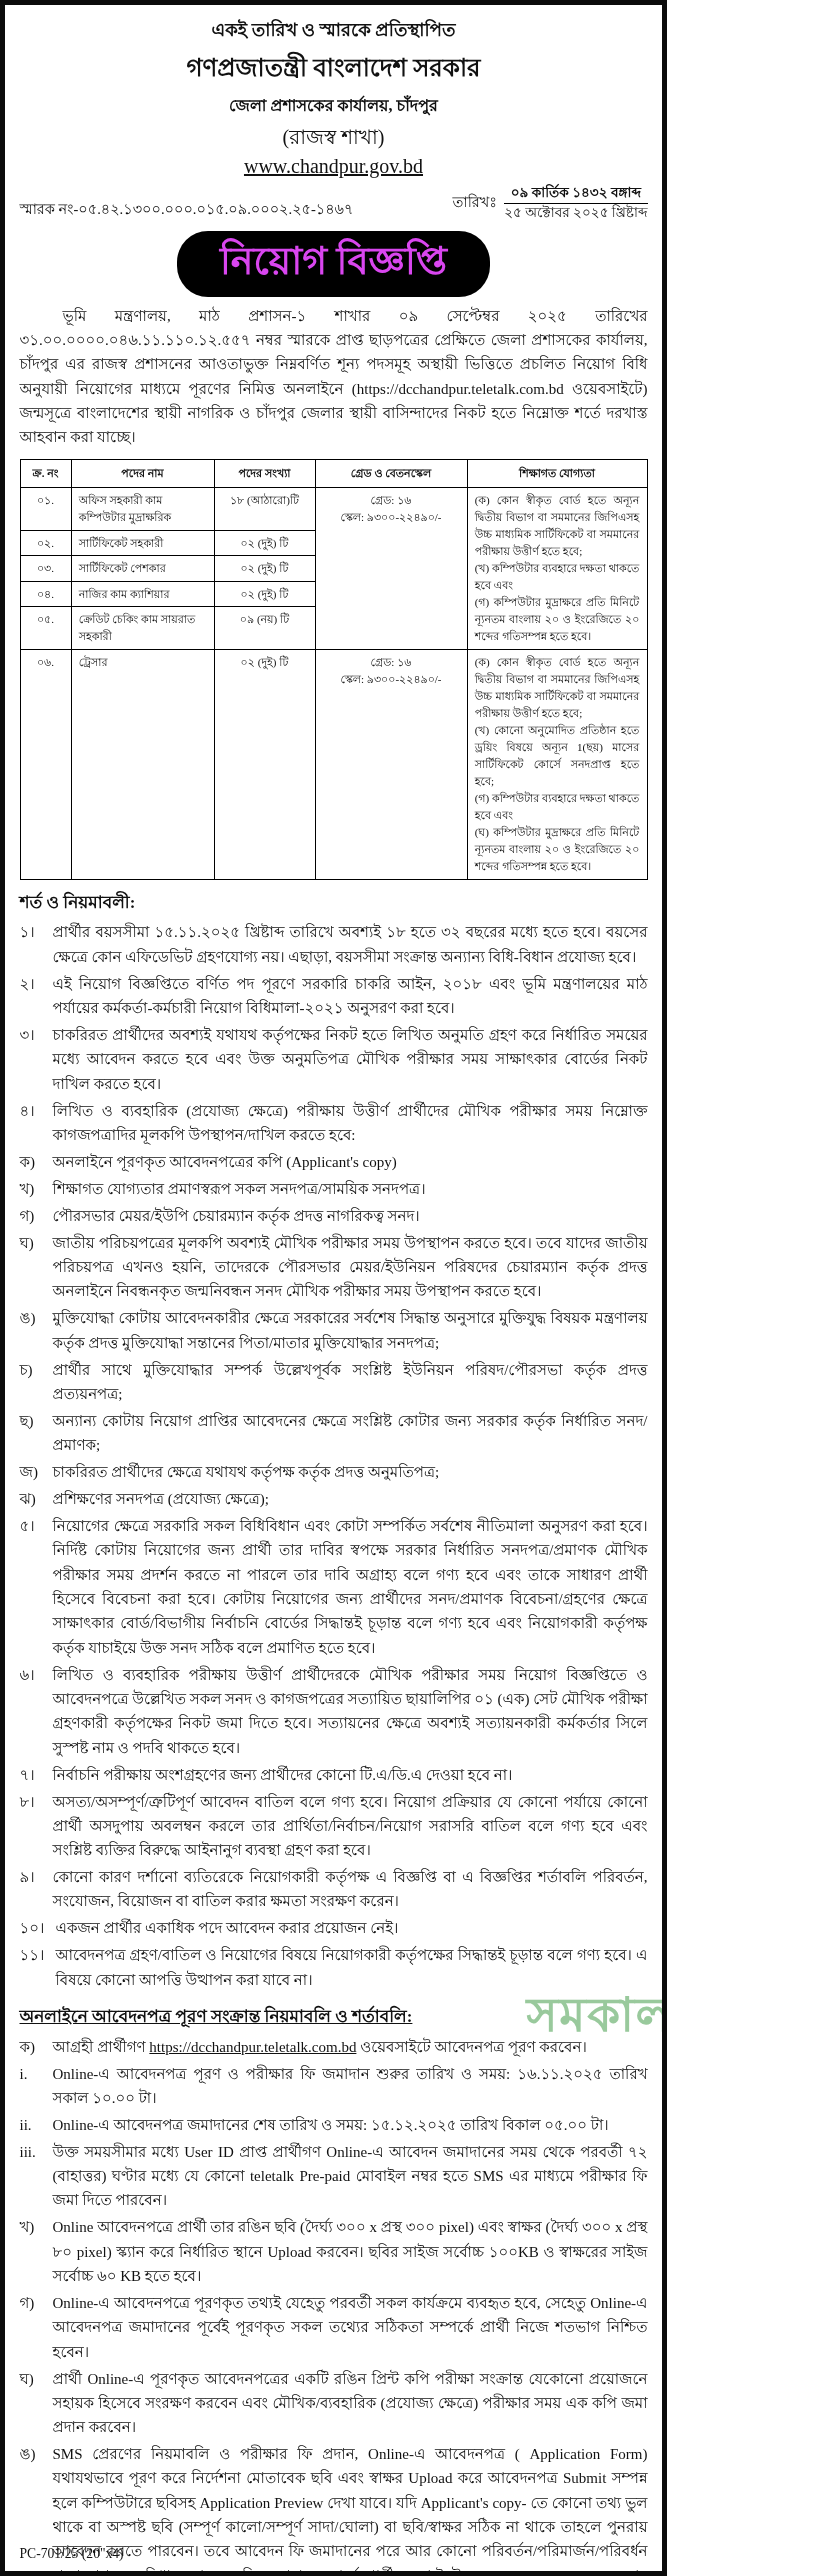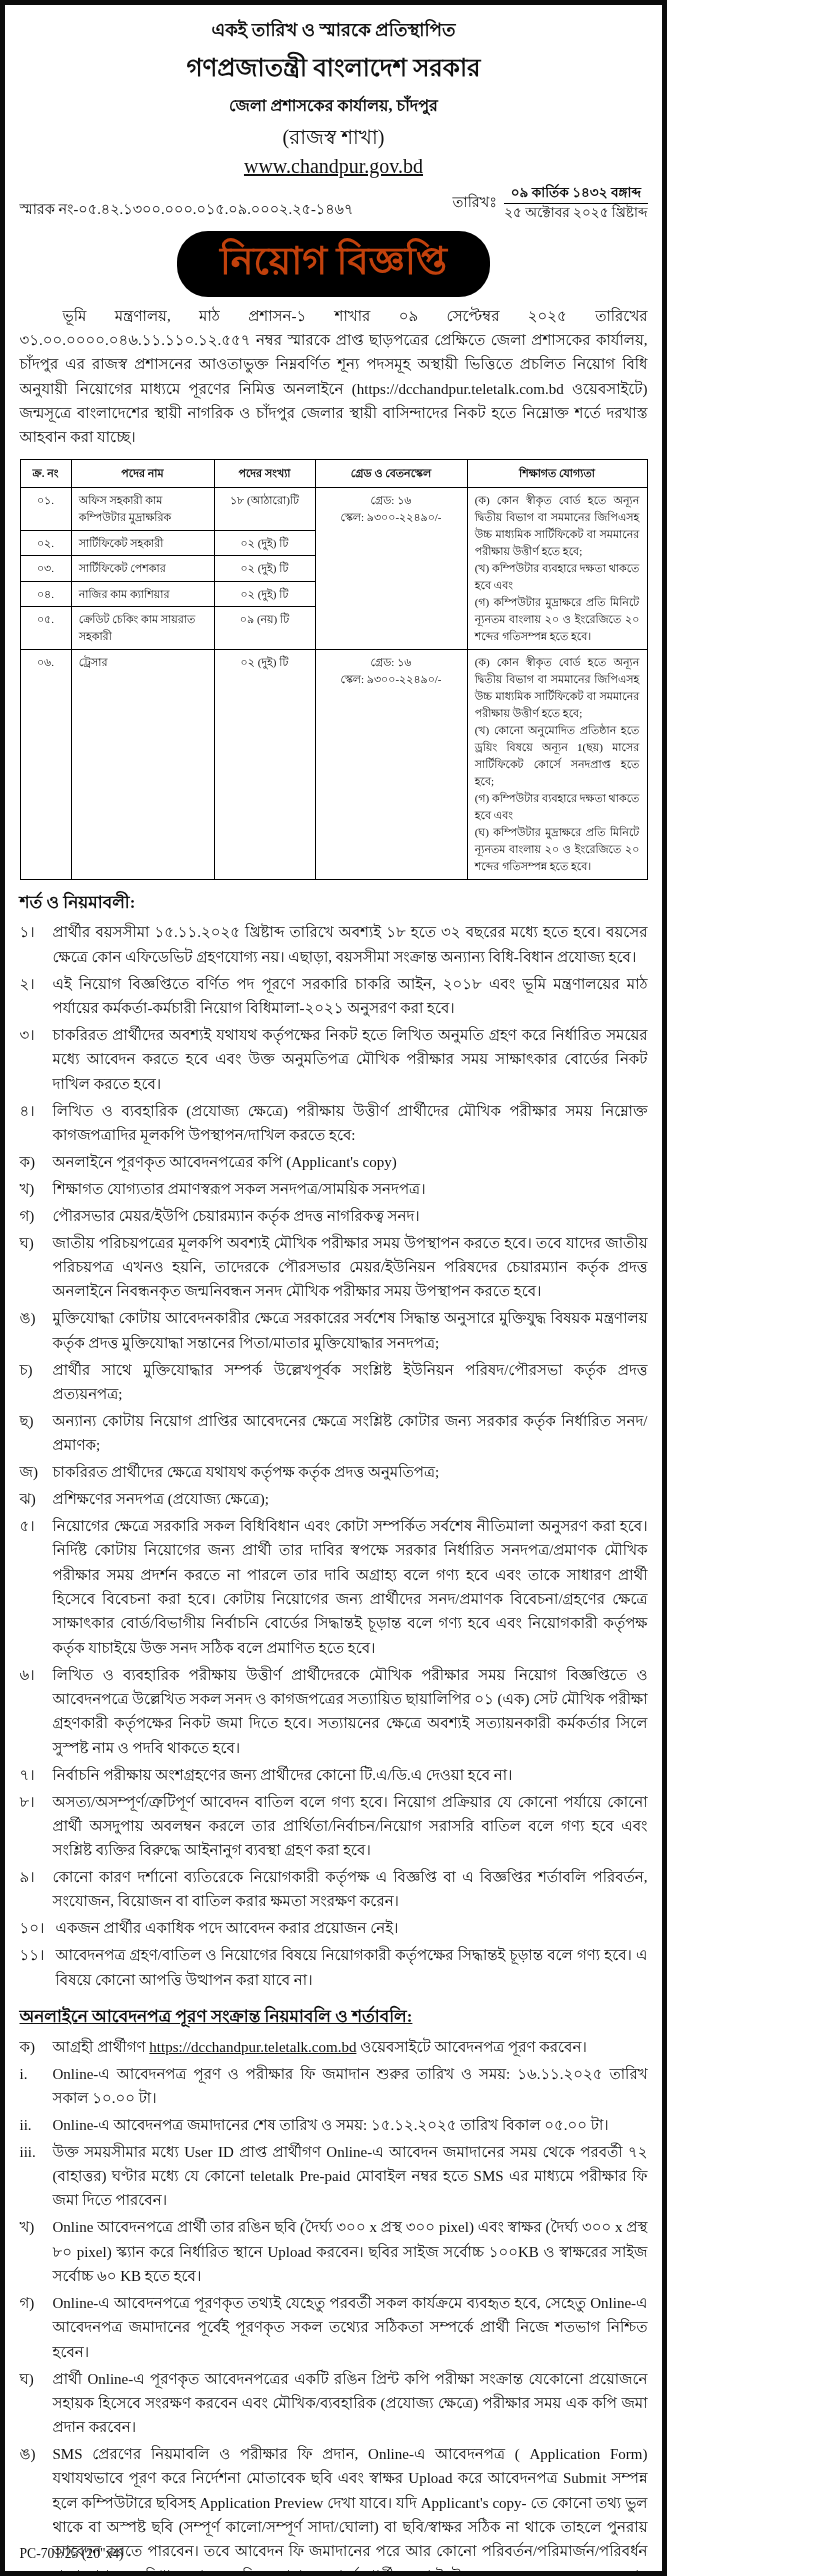--- a/index.html
+++ b/index.html
@@ -19,21 +19,21 @@
   .hdr-govt{font-size:24.5px;font-weight:bold;margin-top:2.7px;}
   .hdr-office{font-size:16px;font-weight:bold;margin-top:4px;}
   .hdr-branch{font-size:20px;margin-top:1.8px;}
   .hdr-site{font-size:20px;margin-top:1.8px;text-decoration:underline;font-family:"Liberation Serif",serif;}
   .memo-row{display:flex;justify-content:space-between;align-items:flex-end;font-size:14.5px;margin-top:5.4px;}
   .date-block{display:flex;align-items:center;gap:7.2px;}
   .date-frac{display:inline-block;text-align:center;font-size:13.6px;line-height:1.35;}
   .date-frac .top{border-bottom:1.4px solid #000;padding:0 3.6px 0.9px 3.6px;}
   .banner-wrap{text-align:center;margin:9px 0 7.2px 0;}
   .banner{
-    display:inline-block;background:#000;color:#c2410c;
+    display:inline-block;background:#000;color:#d946ef;
     font-size:38px;font-weight:bold;line-height:1.15;
     padding:9px 43px 12.7px 43px;border-radius:31px;
   }
   .para{font-size:15px;line-height:1.62;text-align:justify;}
   .intro{text-indent:43px;margin-top:1.8px;}
   table.posts{border-collapse:collapse;width:100%;margin-top:9px;font-size:11px;}
   table.posts th,table.posts td{border:1.8px solid #000;padding:3.6px 7.2px;vertical-align:top;line-height:1.55;}
   table.posts th{font-weight:bold;text-align:center;padding:5.4px 3.6px;}
   td.c{text-align:center;}
   .qual-line{text-align:justify;}
@@ -236,20 +236,21 @@
       <span class="li-num wide">১০।</span>
       <span class="li-txt">একজন প্রার্থীর একাধিক পদে আবেদন করার প্রয়োজন নেই।</span>
     </div>
   <div class="li-row">
       <span class="li-num wide">১১।</span>
       <span class="li-txt">আবেদনপত্র গ্রহণ/বাতিল ও নিয়োগের বিষয়ে নিয়োগকারী কর্তৃপক্ষের সিদ্ধান্তই চূড়ান্ত বলে গণ্য হবে। এ বিষয়ে কোনো আপত্তি উত্থাপন করা যাবে না।</span>
     </div>
 
   <div class="online-hdr-row">
     <span class="online-hdr">অনলাইনে আবেদনপত্র পূরণ সংক্রান্ত নিয়মাবলি ও শর্তাবলি:</span>
+    <span class="watermark">সমকাল</span>
   </div>
 
   <div class="li-row">
     <span class="li-num">ক)</span>
     <span class="li-txt"><span>আগ্রহী প্রার্থীগণ </span><span class="u">https://dcchandpur.teletalk.com.bd</span><span> ওয়েবসাইটে আবেদনপত্র পূরণ করবেন।</span></span>
   </div>
   <div class="li-row">
       <span class="li-num">i.</span>
       <span class="li-txt">Online-এ আবেদনপত্র পূরণ ও পরীক্ষার ফি জমাদান শুরুর তারিখ ও সময়: ১৬.১১.২০২৫ তারিখ সকাল ১০.০০ টা।</span>
     </div>

